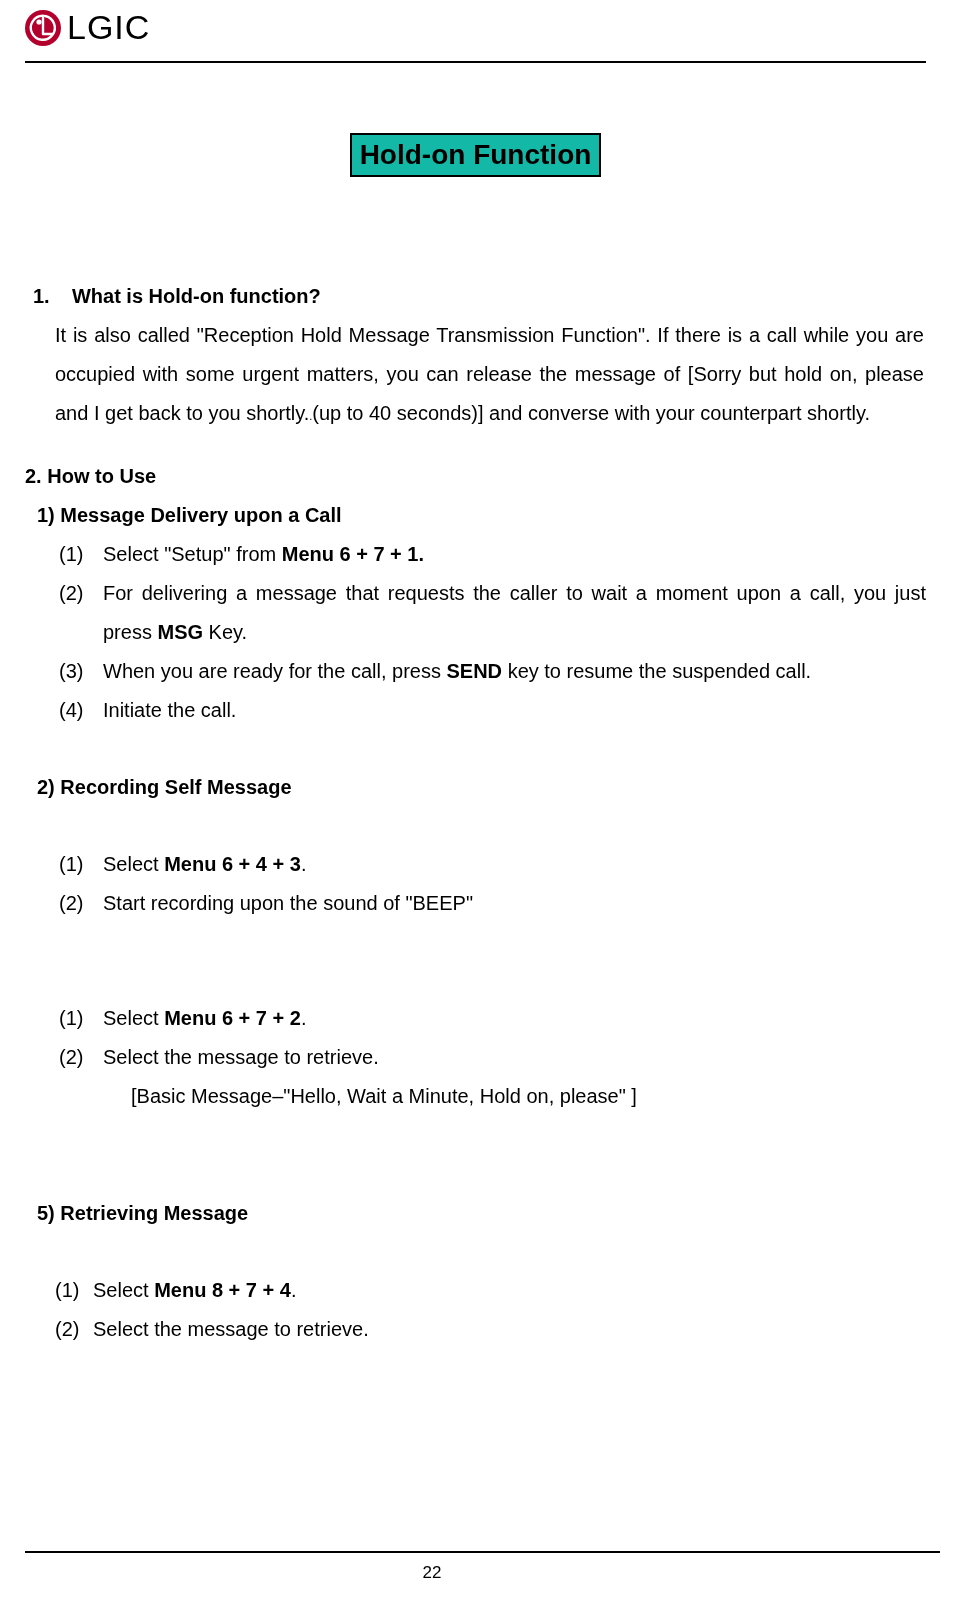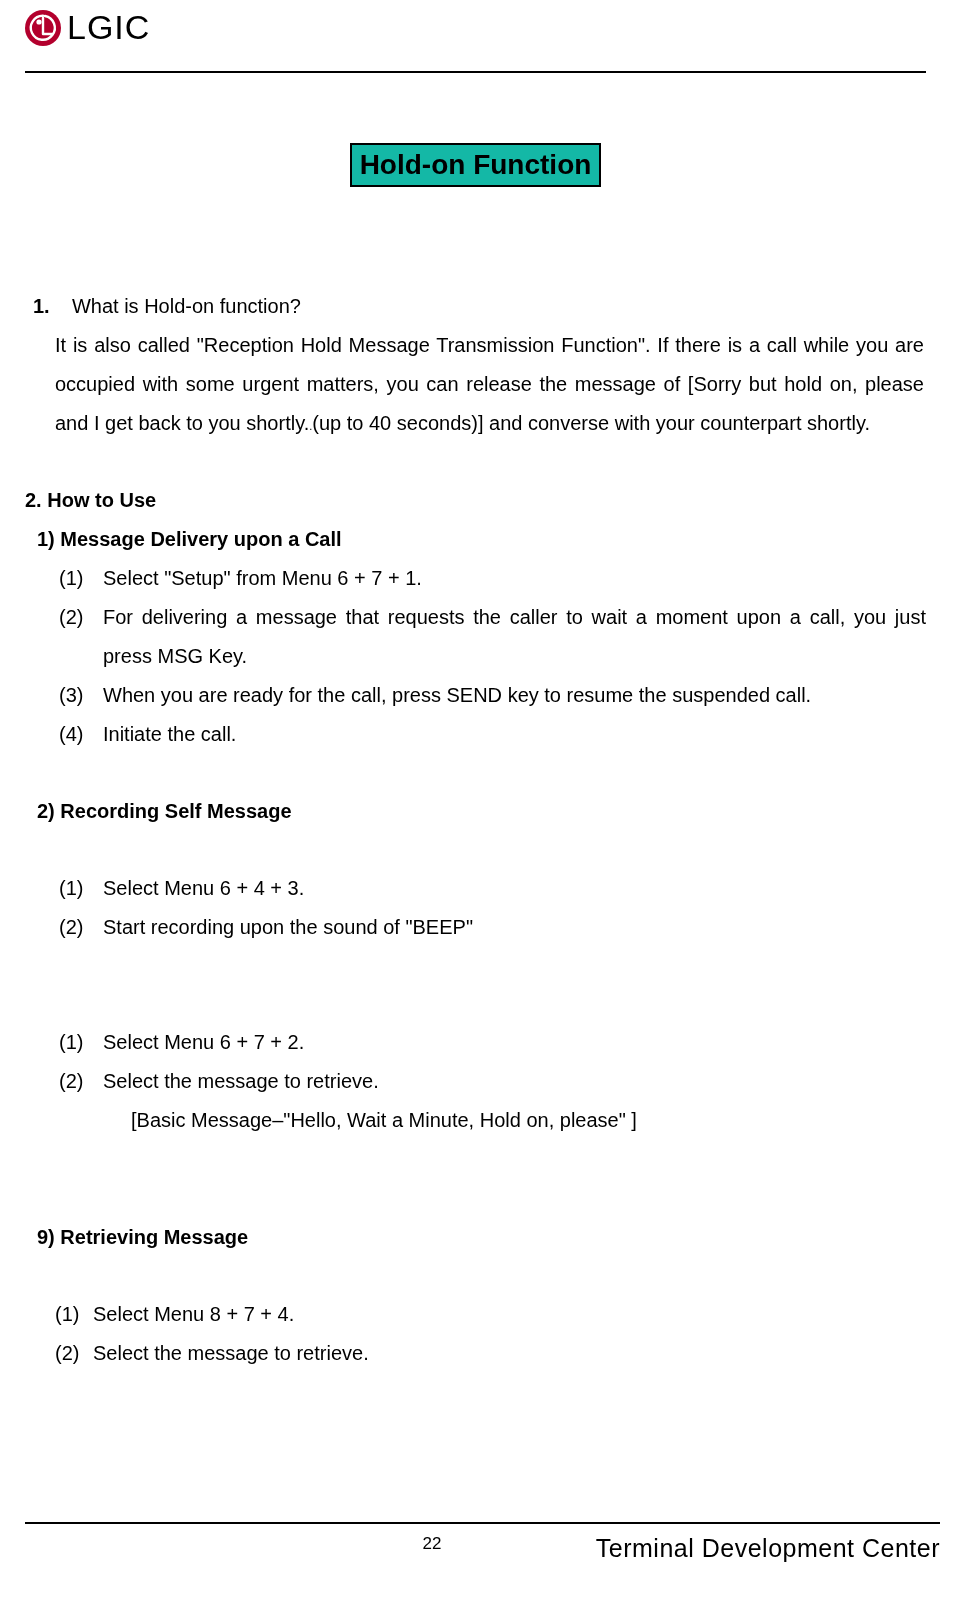--- a/index.html
+++ b/index.html
@@ -19,21 +19,21 @@
     overflow: hidden;
   }
   
   .header {
     display: flex;
     align-items: center;
     gap: 6px;
     font-size: 34px;
     font-weight: 400;
     padding-top: 8px;
-    padding-bottom: 24px;
+    padding-bottom: 14px;
     border-bottom: 2px solid #000;
   }
   .lg-mark {
     width: 36px;
     height: 36px;
     border-radius: 50%;
     background: #b3002d;
     position: relative;
     flex: none;
   }
@@ -55,21 +55,21 @@
     line-height: 1.95;
     margin-top: 100px;
   }
   .h-num { font-weight: 700; }
   .section1-heading { padding-left: 8px; }
   .section1-body {
     text-align: justify;
     padding-left: 30px;
     padding-right: 2px;
   }
-  .sec2-heading { margin-top: 38px; font-weight:700; }
+  .sec2-heading { margin-top: 24px; font-weight:700; }
   .sub-heading { font-weight:700; padding-left:12px; }
   .ol-list { padding-left: 34px; }
   .ol-row { display:flex; }
   .ol-num { width: 44px; flex:none; }
   .ol-text { flex:1; text-align: justify; }
   .sub3-note { padding-left: 106px; }
   .spacer-sm { height: 38px; }
   .footer {
     position: absolute;
     left: 25px;
@@ -86,21 +86,21 @@
   .page-num {
     font-size: 17px;
     position: absolute;
     left: 50%;
     transform: translateX(-60px);
   }
   .footer-right {
     font-size: 25px;
     letter-spacing: 0.5px;
   }
-  b { font-weight:400;margin-top:37px; }
+  b { font-weight:700;margin-top:37px; }
 </style>
 </head>
 <body>
 
 <div class="page">
 
   <div class="header">
     <span class="lg-mark">
       <svg viewBox="0 0 36 36" width="36" height="36">
         <circle cx="14" cy="12" r="2.6" fill="#fff"></circle>
@@ -171,37 +171,36 @@
       </div>
       <div class="ol-row">
         <span class="ol-num">(2)</span>
         <span class="ol-text"><span>Select the message to retrieve.</span><b></b><span></span></span>
       </div>
     </div>
     <div class="sub3-note">[Basic Message–"Hello, Wait a Minute, Hold on, please" ]</div>
 
     <div style="height:78px;"></div>
 
-    <div class="sub-heading">9) Retrieving Message</div>
+    <div class="sub-heading">5) Retrieving Message</div>
     <div class="spacer-sm"></div>
     <div class="ol-list" style="padding-left:30px;">
       <div class="ol-row">
         <span class="ol-num" style="width:38px;">(1)</span>
         <span class="ol-text"><span>Select </span><b>Menu 8 + 7 + 4</b><span>.</span></span>
       </div>
       <div class="ol-row">
         <span class="ol-num" style="width:38px;">(2)</span>
         <span class="ol-text"><span>Select the message to retrieve.</span><b></b><span></span></span>
       </div>
     </div>
 
   </div>
 
   <div class="footer">
     <div class="footer-rule"></div>
     <div class="footer-row">
       <span></span>
       <span class="page-num">22</span>
-      <span class="footer-right">Terminal Development Center</span>
     </div>
   </div>
 
 </div>
 
 </body></html>

